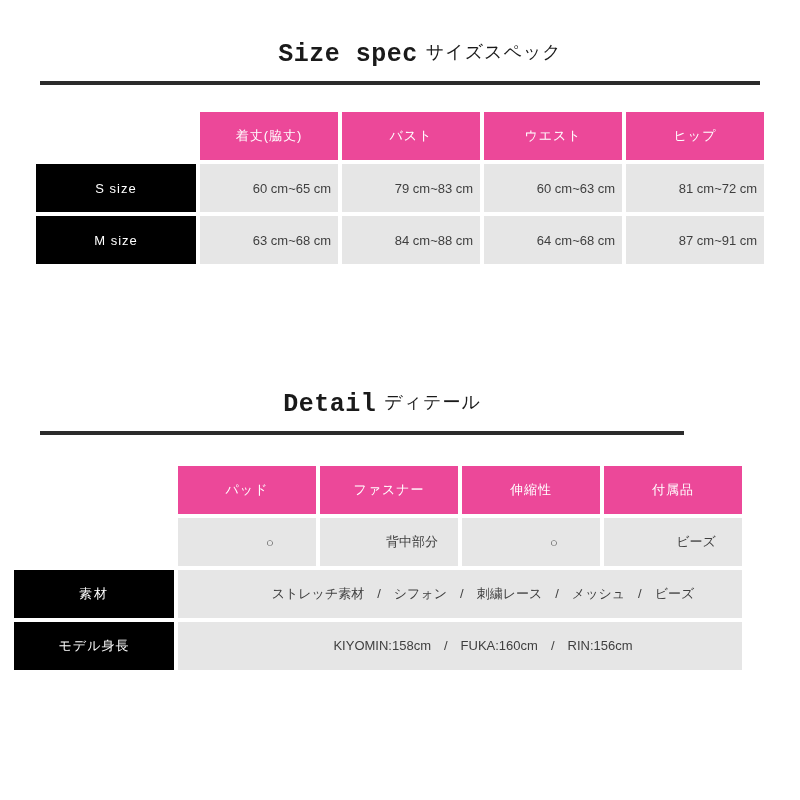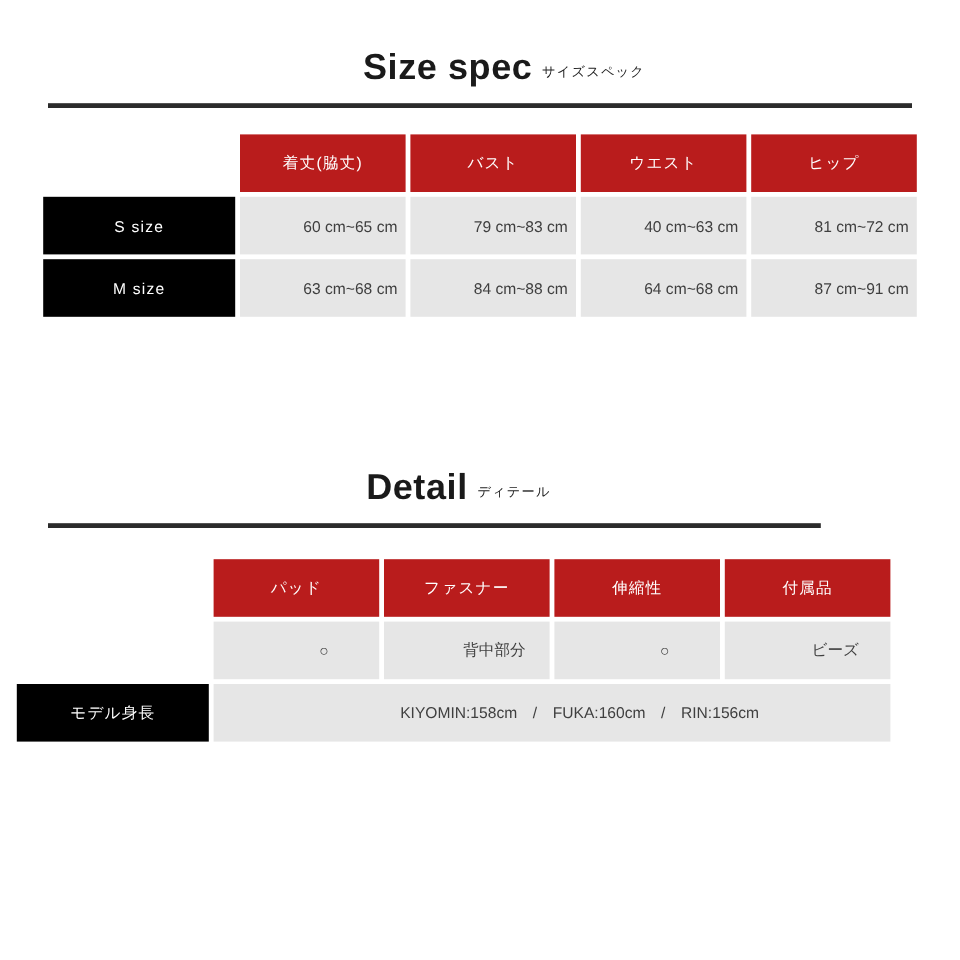--- a/index.html
+++ b/index.html
@@ -19,29 +19,29 @@
     width: 800px;
     height: 800px;
   }
 
   
   .section-head {
     text-align: center;
     padding-bottom: 6px;
   }
   .section-head .en {
-    font-family: Liberation Sans, sans-serif;
-    font-size: 30px;
+    font-family: Liberation Mono, monospace;
+    font-size: 25px;
     font-weight: bold;
     color: #1a1a1a;
     letter-spacing: 0.5px;
     margin-left: 40px;
   }
   .section-head .jp {
-    font-size: 11px;
+    font-size: 18px;
     color: #1a1a1a;
     letter-spacing: 1px;
     margin-left: 8px;
     position: relative;
     top: -3px;
   }
   .rule {
     height: 4px;
     background: #2b2b2b;
     margin: 6px 40px 0 40px;
@@ -54,21 +54,21 @@
     table-layout: fixed;
     margin: 0 auto;
   }
   table.spec td {
     height: 46px;
     vertical-align: middle;
     text-align: center;
     font-size: 13px;
   }
   .hdr {
-    background: #b91c1c;
+    background: #ec4899;
     color: #ffffff;
     font-size: 13.5px;
     letter-spacing: 1px;
   }
   .rowhdr {
     background: #000000;
     color: #ffffff;
     font-size: 13.5px;
     letter-spacing: 1px;
   }
@@ -120,21 +120,21 @@
         <td class="blank"></td>
         <td class="hdr">着丈(脇丈)</td>
         <td class="hdr">バスト</td>
         <td class="hdr">ウエスト</td>
         <td class="hdr">ヒップ</td>
       </tr>
       <tr>
         <td class="rowhdr">S size</td>
         <td class="cell">60 cm~65 cm</td>
         <td class="cell">79 cm~83 cm</td>
-        <td class="cell">40 cm~63 cm</td>
+        <td class="cell">60 cm~63 cm</td>
         <td class="cell">81 cm~72 cm</td>
       </tr>
       <tr>
         <td class="rowhdr">M size</td>
         <td class="cell">63 cm~68 cm</td>
         <td class="cell">84 cm~88 cm</td>
         <td class="cell">64 cm~68 cm</td>
         <td class="cell">87 cm~91 cm</td>
       </tr>
     </tbody>
@@ -166,20 +166,24 @@
         <td class="hdr">付属品</td>
       </tr>
       <tr>
         <td class="blank"></td>
         <td class="cell">○</td>
         <td class="cell">背中部分</td>
         <td class="cell">○</td>
         <td class="cell">ビーズ</td>
       </tr>
       <tr>
+        <td class="rowhdr wide-label">素材</td>
+        <td class="cell" colspan="4">ストレッチ素材　/　シフォン　/　刺繍レース　/　メッシュ　/　ビーズ</td>
+      </tr>
+      <tr>
         <td class="rowhdr">モデル身長</td>
         <td class="cell" colspan="4">KIYOMIN:158cm　/　FUKA:160cm　/　RIN:156cm</td>
       </tr>
     </tbody>
       </table>
   </div>
 
 </div>
 
 </body></html>

